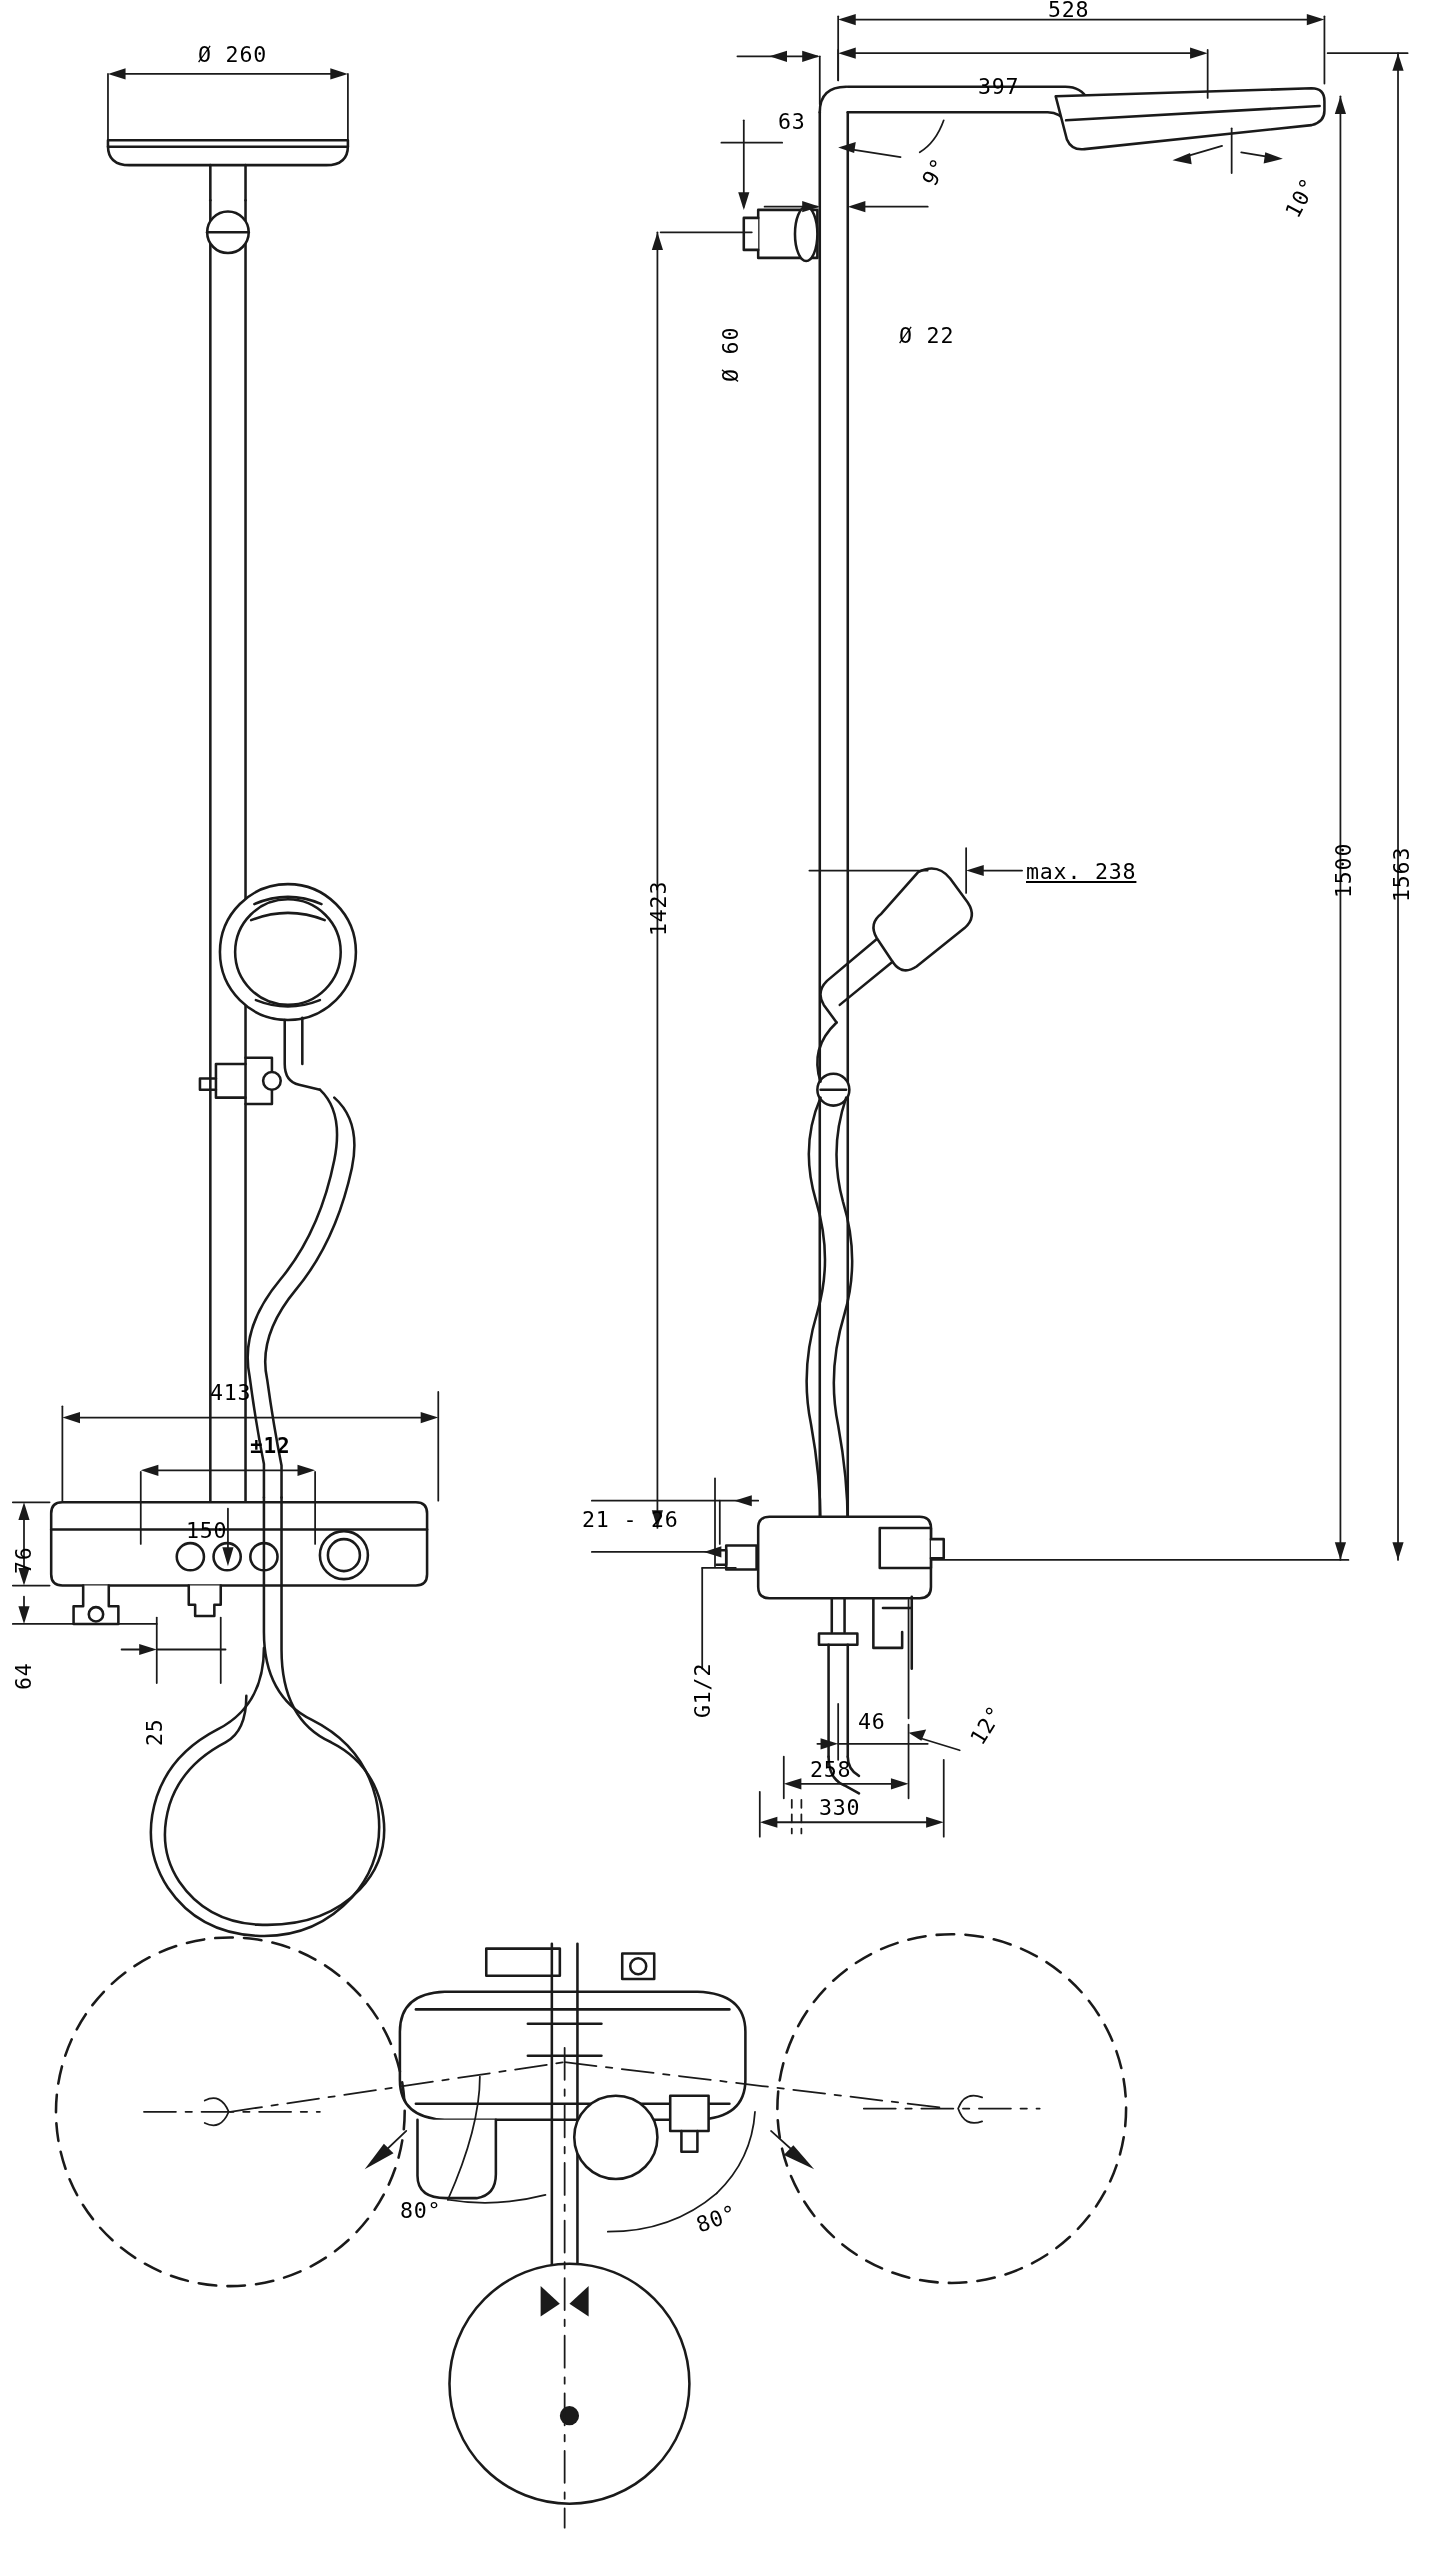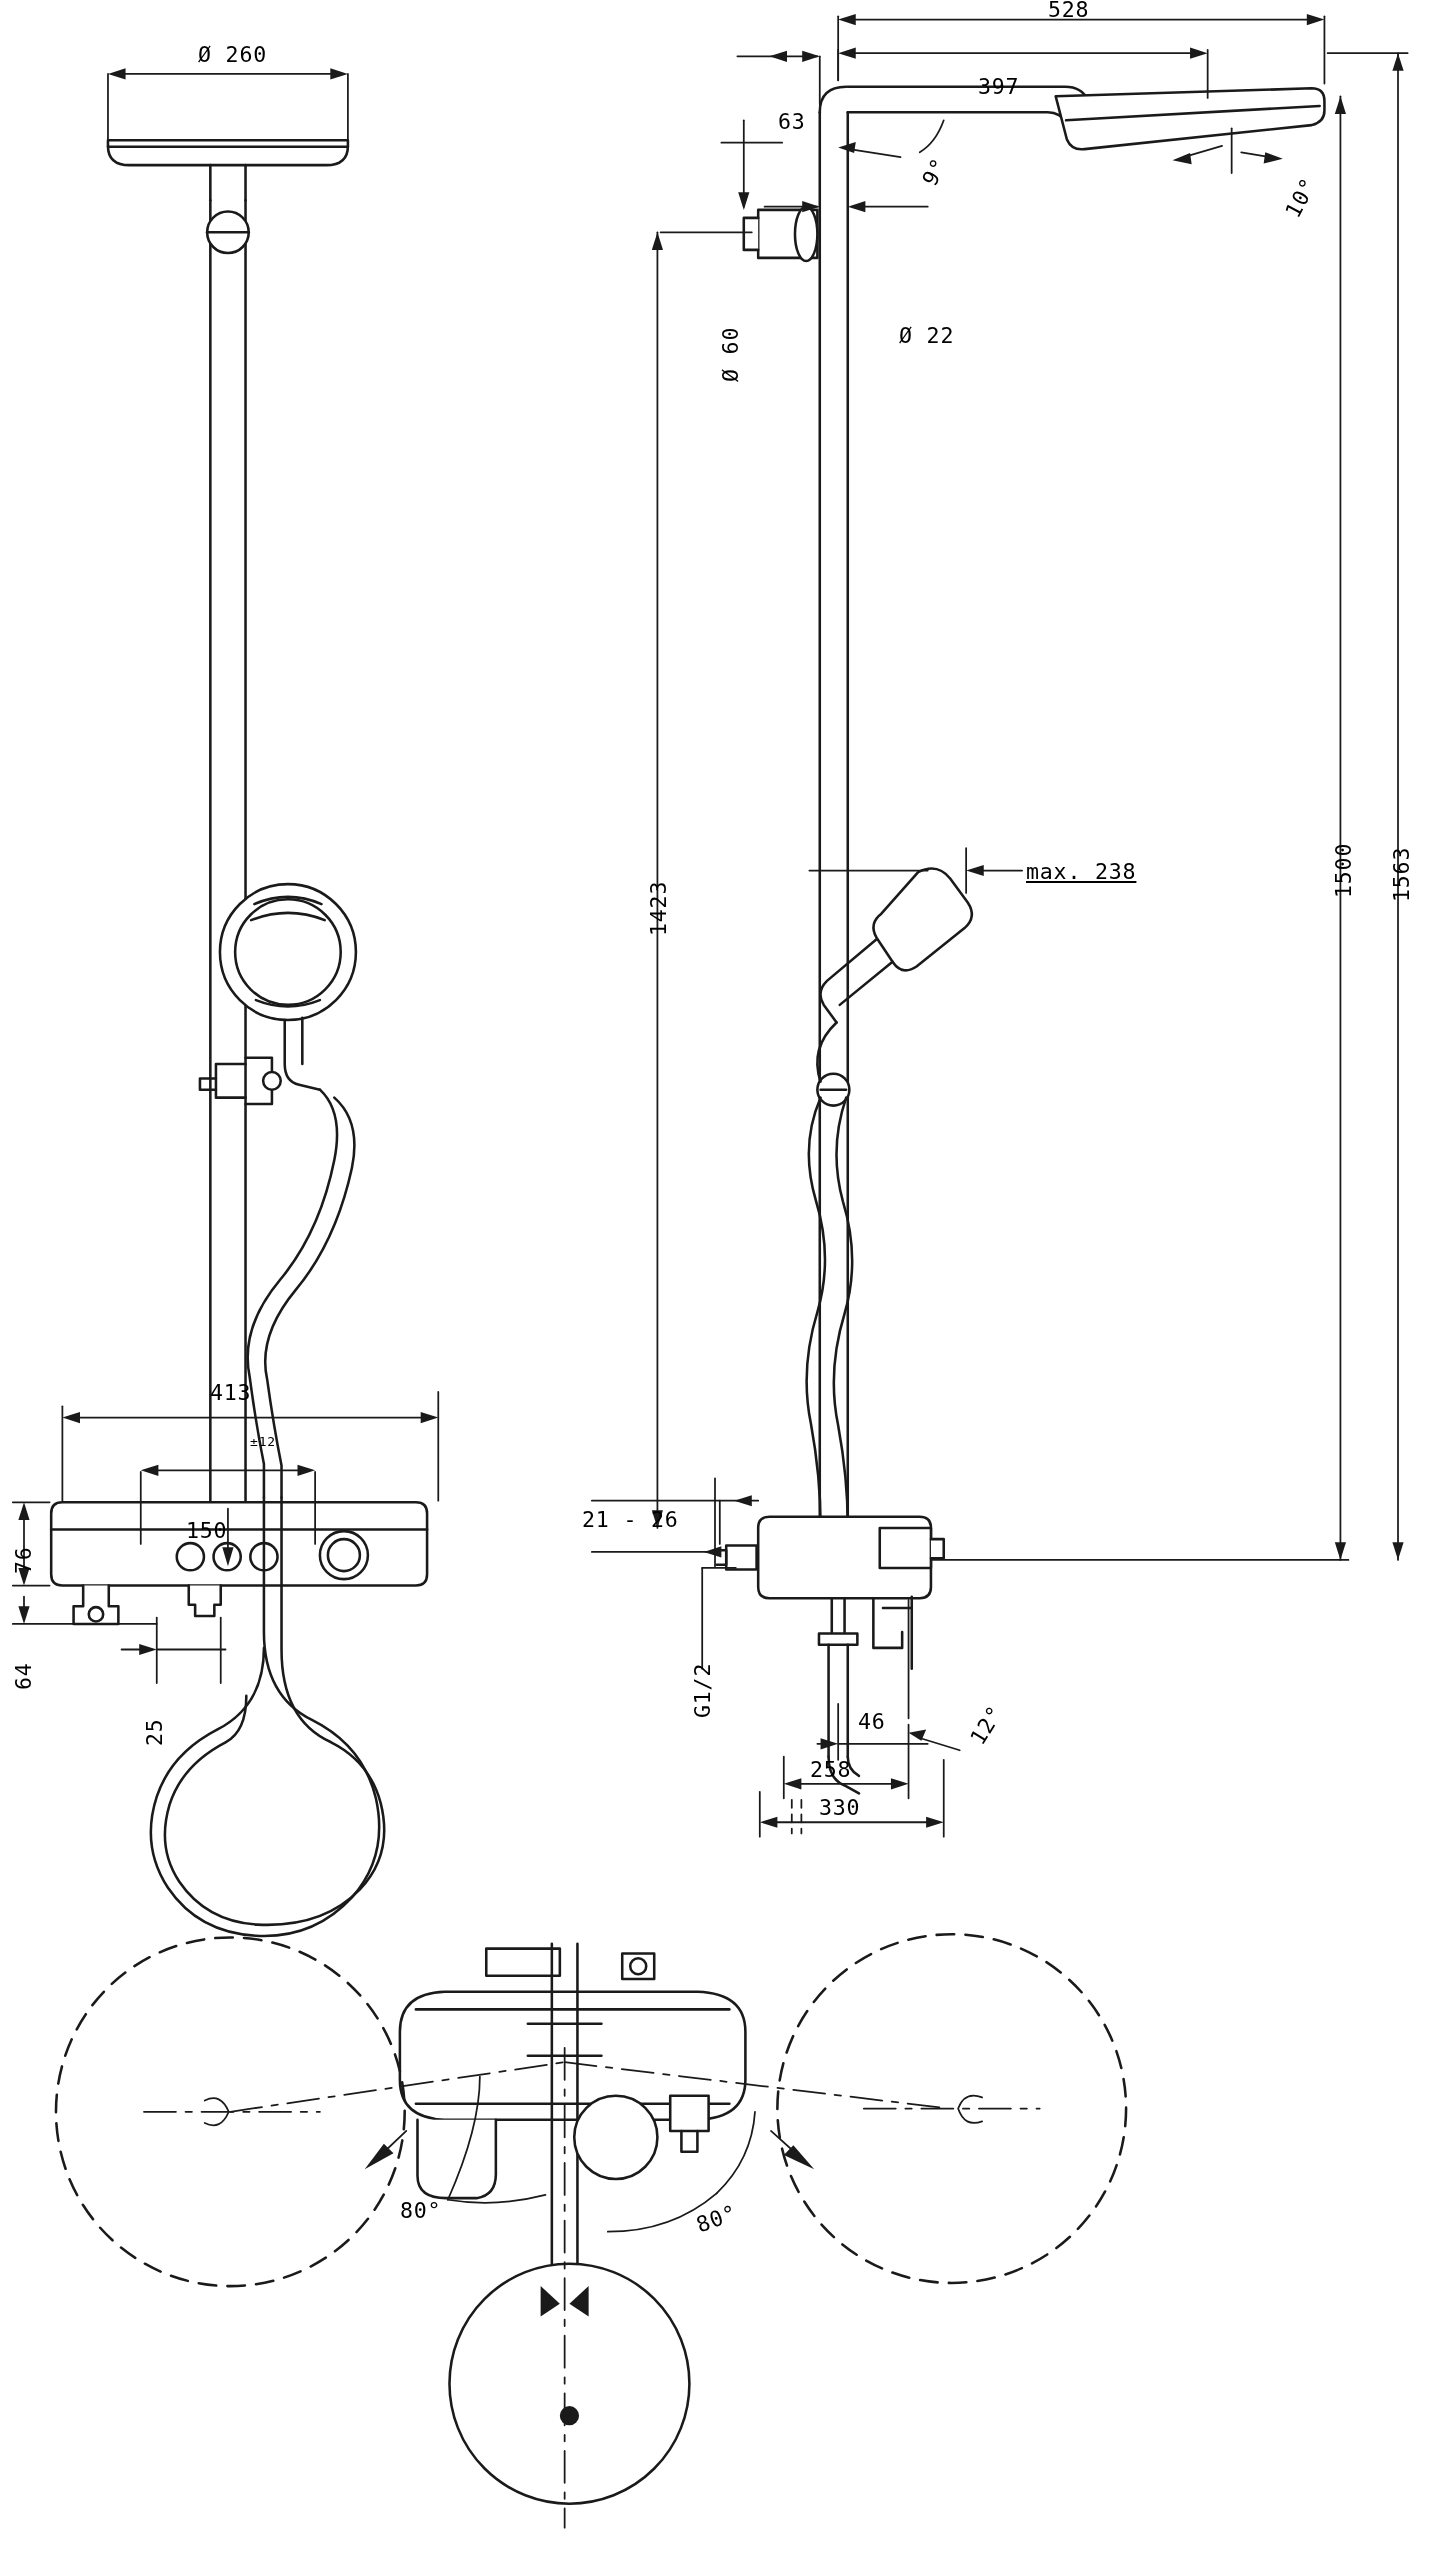--- a/index.html
+++ b/index.html
@@ -14,21 +14,21 @@
   #sheet { position:absolute; left:0; top:0; width:1450px; height:2576px; }
   svg { display:block; }
   .dimtext {
     position:absolute;
     font-family:"DejaVu Sans Mono", monospace;
     font-size:21.6px;
     letter-spacing:0.8px;
     color:#000;
     white-space:nowrap;
   }
-  .dimtext.small { font-size:13px; }
+  .dimtext.small { font-size:21px;font-weight:bold; }
   .rot90 { transform-origin:0 0; transform:rotate(-90deg); }
 </style>
 </head>
 <body>
 
 <div id="sheet">
 
 <svg width="1450" height="2576" viewBox="0 0 1813 3220">
   <g fill="none" stroke="#1a1a1a" stroke-width="3.2" stroke-linecap="round" stroke-linejoin="round">
 

